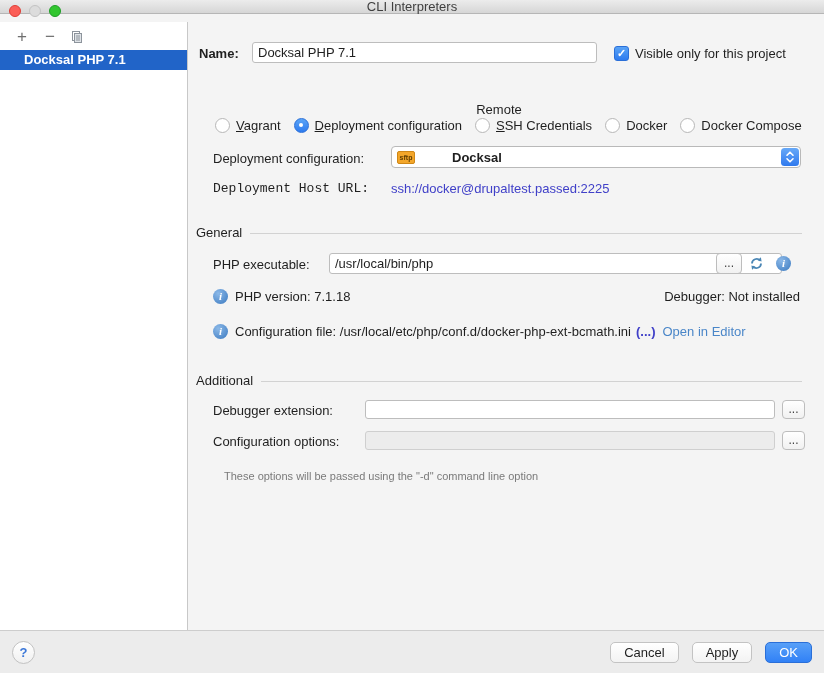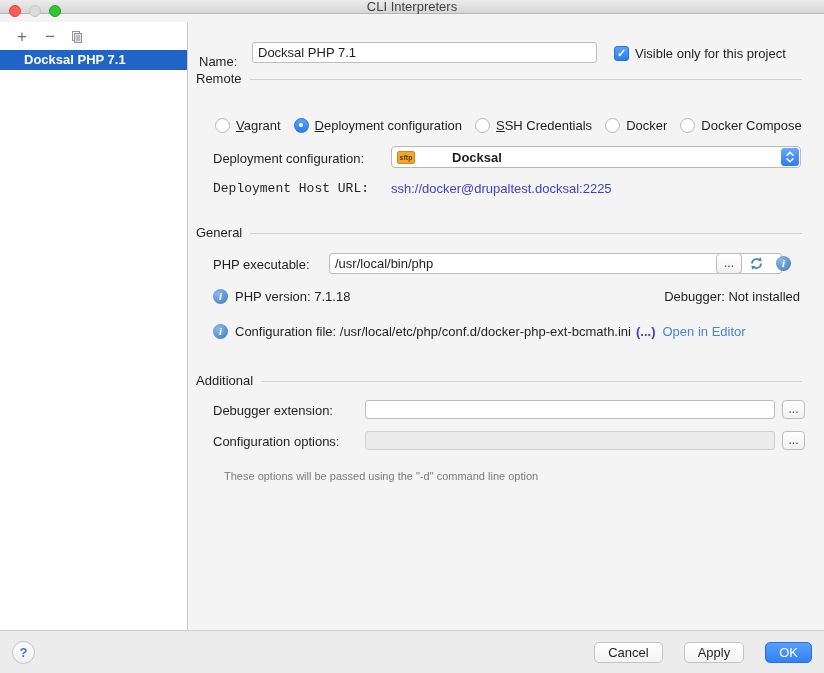--- a/index.html
+++ b/index.html
@@ -74,21 +74,21 @@
   .note { font-size:11px; color:#7a7a7a; }
 
   
   .footer { position:absolute; left:0; right:0; bottom:0; height:43px; background:#ececec; border-top:1px solid #cdcdcd;
     display:flex; align-items:center; padding:0 12px; }
   .help { width:23px; height:23px; border-radius:50%; background:linear-gradient(#ffffff,#f0f0f0);
     border:1px solid #c2c2c2; color:#3b77d8; font-weight:bold; font-size:13px; line-height:21px; text-align:center; }
   .fbtns { margin-left:auto; display:flex; gap:13px; }
   .btn { height:21px; padding:0 13px; border-radius:5px; border:1px solid #c3c3c3;
     background:linear-gradient(#ffffff,#f3f3f3); font-size:13px; color:#1f1f1f;
-    font-family:"Liberation Sans",sans-serif;margin-left:8px; }
+    font-family:"Liberation Sans",sans-serif; }
   .btn.primary { background:linear-gradient(#58a0f8,#3181f6); border-color:#2a6fd8; color:#fff; }
 
   svg { display:block; }
 </style>
 </head>
 <body>
 
 <div class="window">
 
   <div class="titlebar">
@@ -114,30 +114,30 @@
             <line x1="6" y1="8" x2="10" y2="8" stroke="#8d949c"></line>
             <line x1="6" y1="10" x2="10" y2="10" stroke="#8d949c"></line>
           </svg>
         </span>
       </div>
       <div class="list-item selected">Docksal PHP 7.1</div>
     </div>
 
     <div class="content">
 
-      <div class="row" style="top:28px; left:11px; height:22px;">
+      <div class="row" style="top:20px; left:11px; height:22px;font-weight:bold;">
         <span>Name:</span>
       </div>
       <input class="field" style="position: absolute; top: 20px; left: 64px; width: 345px;" value="Docksal PHP 7.1">
       <div class="row" style="top:20px; left:426px; height:22px;">
         <span class="cb">✓</span>
         <span>Visible only for this project</span>
       </div>
 
-      <div class="sec" style="top:49px;">
+      <div class="sec" style="top:80px;flex-direction:column;">
         <span>Remote</span>
         <span class="line"></span>
       </div>
 
       <div class="row" style="top:125px; left:25px; height:22px;">
         <span>Deployment configuration:</span>
       </div>
 
       <div class="row" style="top:92px; left:27px; height:22px;">
         <span class="radio">
@@ -169,21 +169,21 @@
             <polyline points="3,6.2 6,3.2 9,6.2" fill="none" stroke="#ffffff" stroke-width="1.6" stroke-linecap="round" stroke-linejoin="round"></polyline>
             <polyline points="3,9.8 6,12.8 9,9.8" fill="none" stroke="#ffffff" stroke-width="1.6" stroke-linecap="round" stroke-linejoin="round"></polyline>
           </svg>
         </span>
       </div>
 
       <div class="row" style="top:156px; left:25px; height:20px;font-family:Liberation Mono, monospace;">
         <span>Deployment Host URL:</span>
       </div>
       <div class="row" style="top:156px; left:203px; height:20px;">
-        <span class="linkp">ssh://docker@drupaltest.docksal:2225</span>
+        <span class="linkp">ssh://docker@drupaltest.passed:2225</span>
       </div>
 
       <div class="sec" style="top:203px;">
         <span>General</span>
         <span class="line"></span>
       </div>
 
       <div class="row" style="top:231px; left:25px; height:22px;">
         <span>PHP executable:</span>
       </div>

